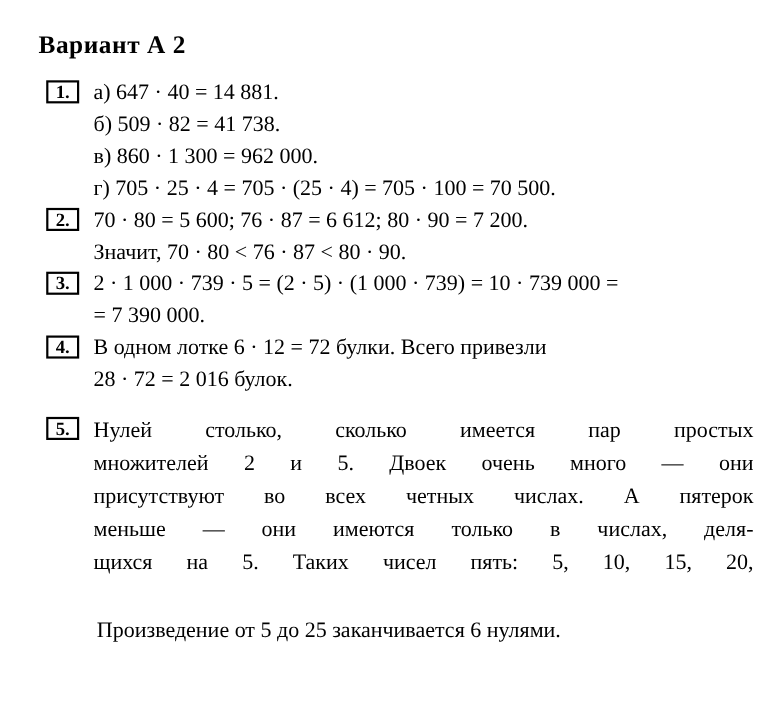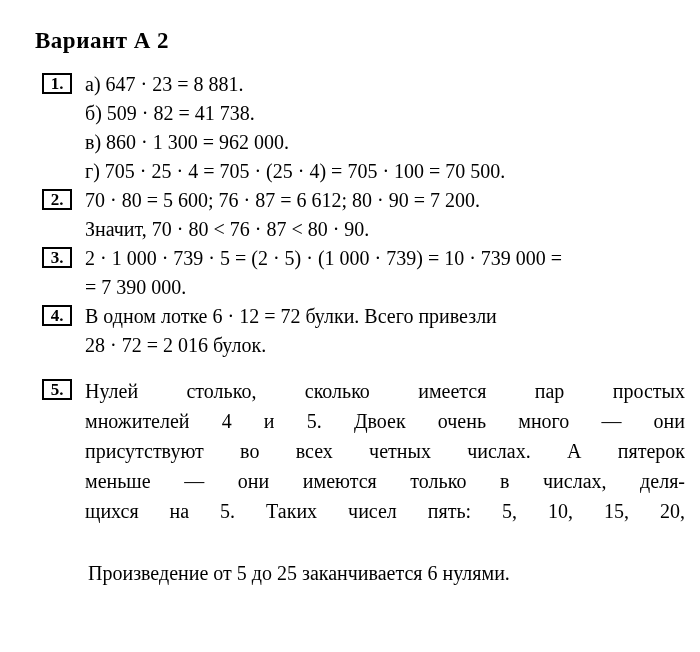--- a/index.html
+++ b/index.html
@@ -129,21 +129,21 @@
 
 <div class="page">
 
   <div class="doc-title">Вариант А 2</div>
 
   <div class="solutions">
 
     <div class="solution-item">
       <div class="item-number-box">1.</div>
       <div class="item-body">
-        <span class="line">а) 647 · 23 = 8 881.</span>
+        <span class="line">а) 647 · 40 = 14 881.</span>
         <span class="line">б) 509 · 82 = 41 738.</span>
         <span class="line">в) 860 · 1 300 = 962 000.</span>
         <span class="line">г) 705 · 25 · 4 = 705 · (25 · 4) = 705 · 100 = 70 500.</span>
       </div>
     </div>
 
     <div class="solution-item">
       <div class="item-number-box">2.</div>
       <div class="item-body">
         <span class="line">70 · 80 = 5 600;  76 · 87 = 6 612;  80 · 90 = 7 200.</span>
@@ -164,21 +164,21 @@
       <div class="item-body">
         <span class="line">В одном лотке 6 · 12 = 72 булки. Всего привезли</span>
         <span class="line">28 · 72 = 2 016 булок.</span>
       </div>
     </div>
 
     <div class="solution-item">
       <div class="item-number-box">5.</div>
       <div class="para-justified">
         <span class="jline">Нулей столько, сколько имеется пар простых</span>
-        <span class="jline">множителей 4 и 5. Двоек очень много — они</span>
+        <span class="jline">множителей 2 и 5. Двоек очень много — они</span>
         <span class="jline">присутствуют во всех четных числах. А пятерок</span>
         <span class="jline">меньше — они имеются только в числах, деля-</span>
         <span class="jline last">щихся на 5. Таких чисел пять: 5, 10, 15, 20,</span>
       </div>
     </div>
 
   </div>
 
   <div class="tail-para">
     <span class="jline nolast">Произведение от 5 до 25 заканчивается 6 нулями.</span>

